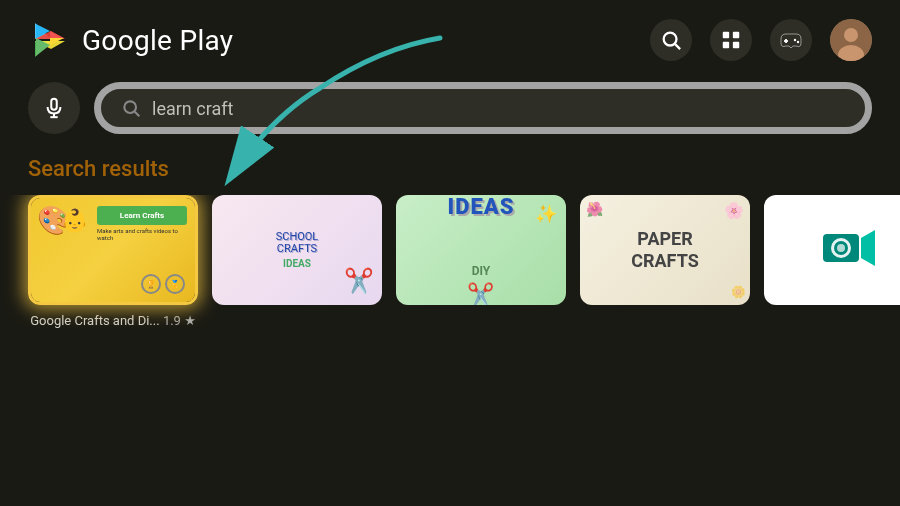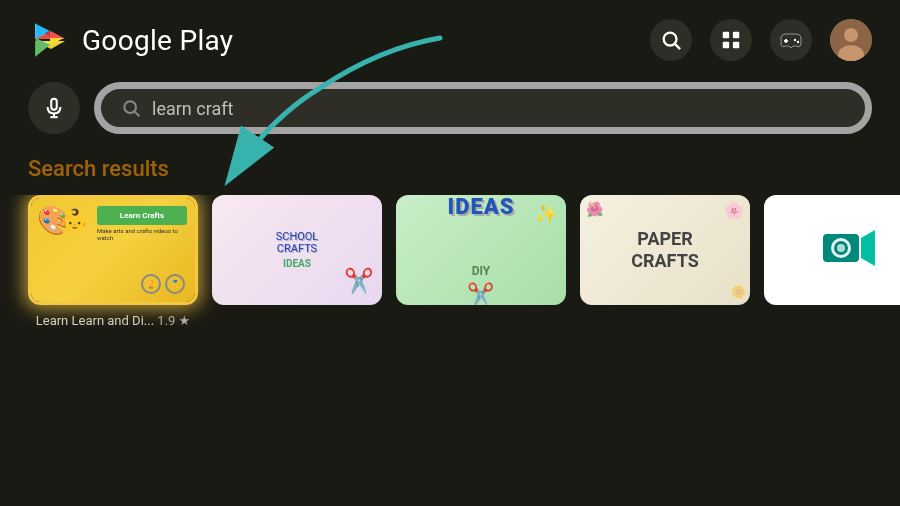--- a/index.html
+++ b/index.html
@@ -344,21 +344,21 @@
             <div style="background:#4caf50;color:#fff;font-size:8px;font-weight:bold;padding:5px 5px;border-radius:3px;text-align:center;">Learn Crafts</div>
             <div style="color:#333;font-size:6px;margin-top:2px;max-width:90px;">Make arts and crafts videos to watch</div>
           </div>
           <div style="position:absolute;bottom:8px;right:10px;display:flex;gap:4px;">
             <div class="award-badge">🏆</div>
             <div class="award-badge">🥇</div>
           </div>
         </div>
       </div>
       <div class="result-label">
-        <span>Learn Learn and Di...</span>
+        <span>Google Crafts and Di...</span>
         <span style="color:#aaa;">1.9 ★</span>
       </div>
     </div>
 
     <div class="result-item">
       <div class="result-thumb">
         <div class="card-school-crafts">
           <div class="school-crafts-inner">
             <div style="font-size:11px;font-weight:400;color:#2244aa;text-align:center;line-height:1.1;text-shadow:1px 1px 0 #aac;">SCHOOL<br>CRAFTS</div>
             <div style="font-size:10px;color:#44aa66;font-weight:bold;margin-top:3px;">IDEAS</div>

